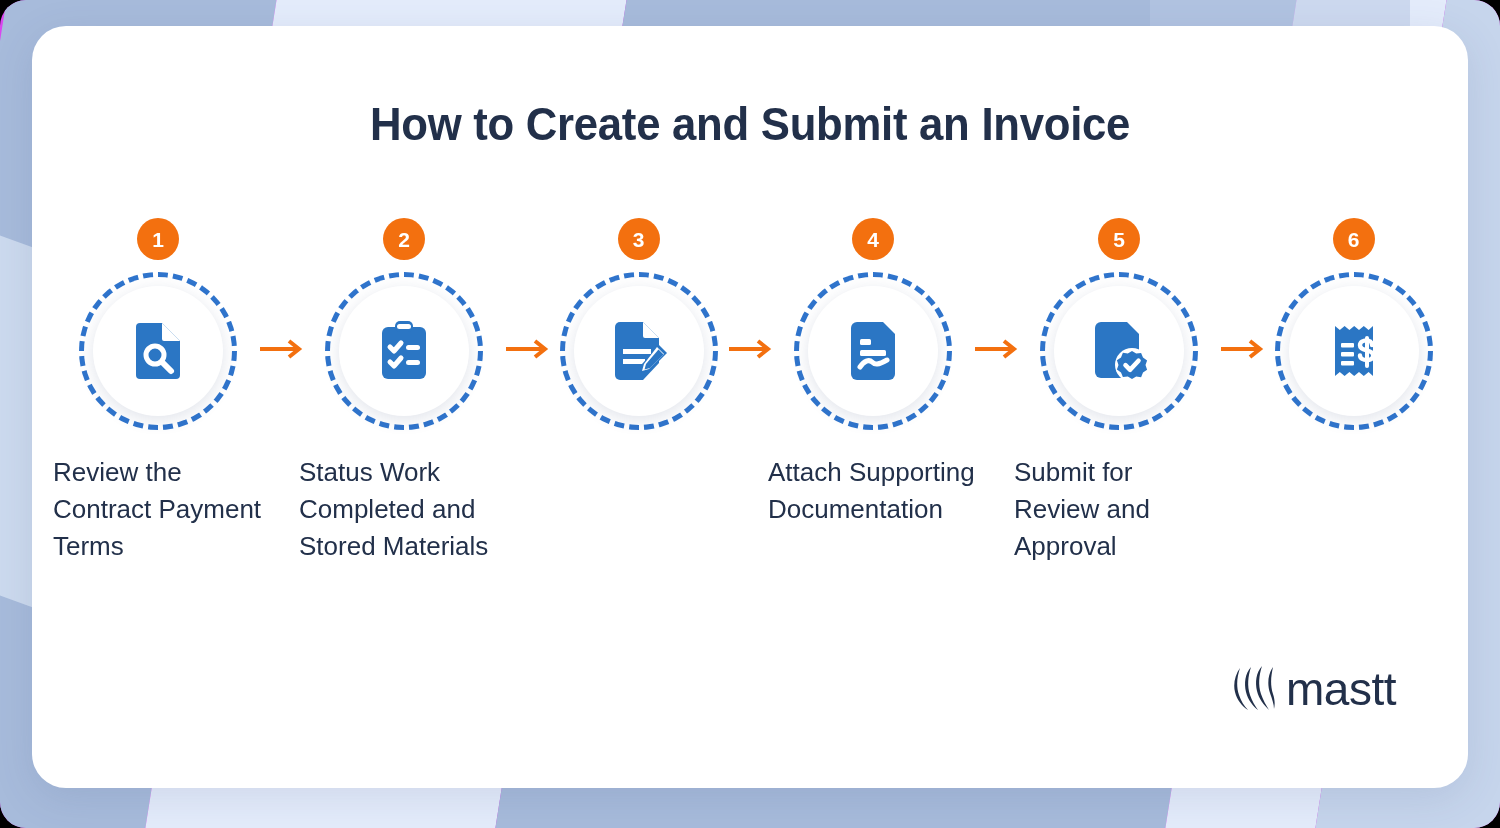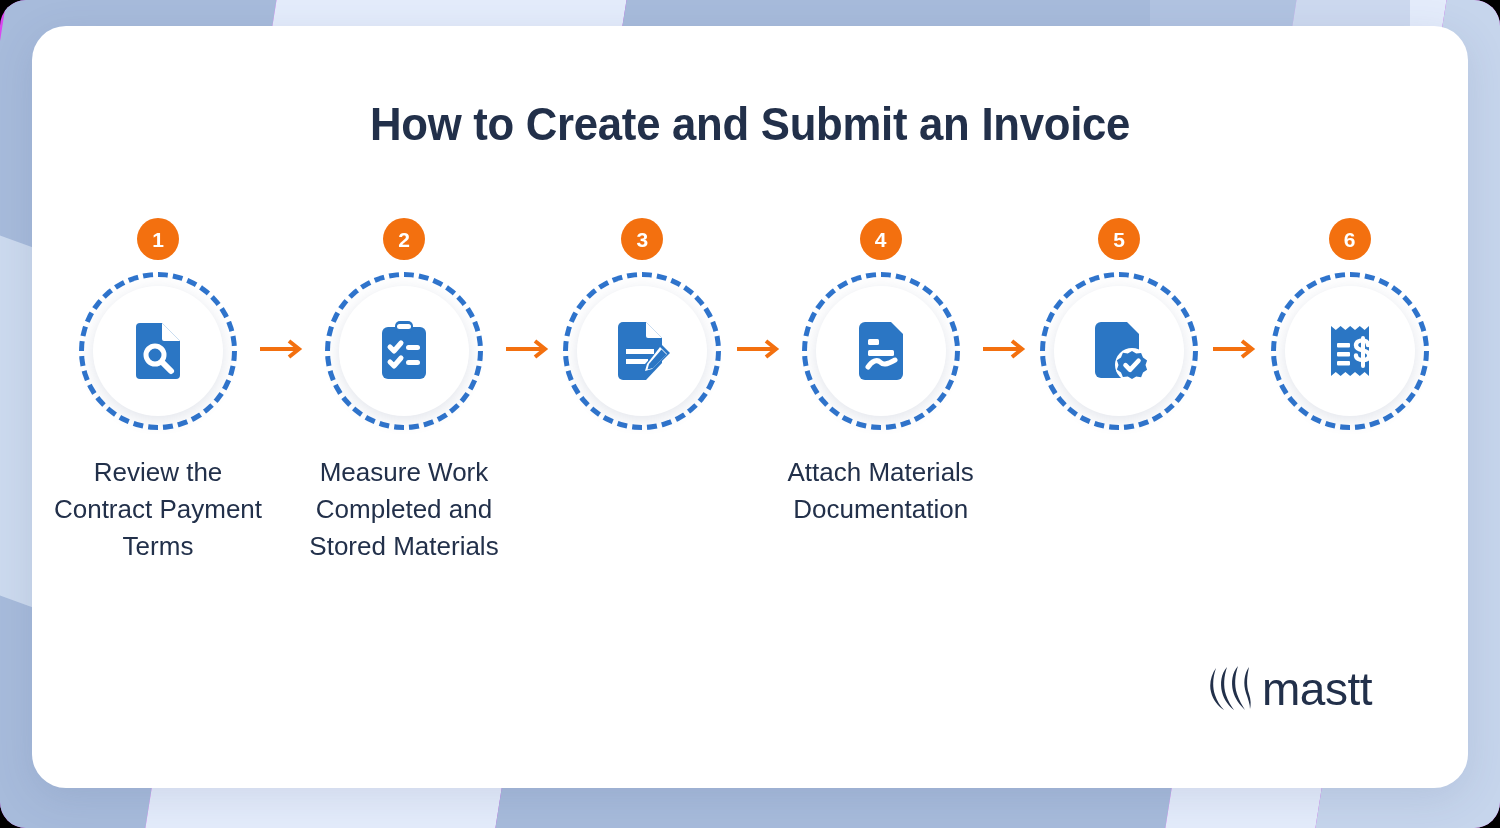--- a/index.html
+++ b/index.html
@@ -152,39 +152,39 @@
   .icon {
     position: relative;
     z-index: 2;
     width: 64px;
     height: 64px;
   }
 
   .label {
     margin-top: 24px;
     width: 210px;
-    text-align: center;
+    text-align: left;
     font-size: 26px;
     line-height: 1.42;
     color: #22304a;
     font-family: "Liberation Sans", sans-serif;
   }
 
   
   .arrow {
     flex: 0 0 auto;
     width: 46px;
     height: 22px;
     margin-top: 120px;
   }
 
   
   .logo {
     position: absolute;
-    right: 96px;
+    right: 72px;
     bottom: 72px;
     display: flex;
     align-items: center;
     gap: 10px;
   }
   .logo-mark { width: 42px; height: 46px; }
   .logo-text {
     font-size: 46px;
     font-weight: 400;
     color: #22304a;
@@ -241,21 +241,21 @@
           <svg class="icon" viewBox="0 0 64 64">
             <rect x="10" y="8" width="44" height="52" rx="6" fill="#2b76c4"></rect>
             <rect x="23" y="2" width="18" height="11" rx="5" fill="#2b76c4"></rect>
             <rect x="25" y="5" width="14" height="5" rx="2.5" fill="#ffffff"></rect>
             <path d="M18 28l4 4 7-8" fill="none" stroke="#ffffff" stroke-width="5" stroke-linecap="round" stroke-linejoin="round"></path>
             <rect x="34" y="26" width="14" height="5" rx="2.5" fill="#ffffff"></rect>
             <path d="M18 43l4 4 7-8" fill="none" stroke="#ffffff" stroke-width="5" stroke-linecap="round" stroke-linejoin="round"></path>
             <rect x="34" y="41" width="14" height="5" rx="2.5" fill="#ffffff"></rect>
           </svg>
         </div>
-        <div class="label">Measure Work Completed and Stored Materials</div>
+        <div class="label">Status Work Completed and Stored Materials</div>
       </div>
 
       <svg class="arrow" viewBox="0 0 46 22">
         <path d="M2 11h38" stroke="#f3700f" stroke-width="4"></path>
         <path d="M31 3l10 8-10 8" fill="none" stroke="#f3700f" stroke-width="4"></path>
       </svg>
 
       <div class="step">
         <div class="badge">3</div>
         <div class="ring-wrap">
@@ -283,40 +283,41 @@
         <div class="ring-wrap">
           <div class="dashed-ring"></div>
           <div class="disc"></div>
           <svg class="icon" viewBox="0 0 64 64">
             <path fill="#2b76c4" d="M10 9a6 6 0 0 1 6-6h26l12 12v40a6 6 0 0 1-6 6H16a6 6 0 0 1-6-6V9z"></path>
             <rect x="19" y="20" width="11" height="6" rx="1.5" fill="#ffffff"></rect>
             <rect x="19" y="31" width="26" height="6" rx="1.5" fill="#ffffff"></rect>
             <path d="M19 48c4-6 9-8 12-5s6 3 15-2" fill="none" stroke="#ffffff" stroke-width="5" stroke-linecap="round"></path>
           </svg>
         </div>
-        <div class="label">Attach Materials Documentation</div>
+        <div class="label">Attach Supporting Documentation</div>
       </div>
 
       <svg class="arrow" viewBox="0 0 46 22">
         <path d="M2 11h38" stroke="#f3700f" stroke-width="4"></path>
         <path d="M31 3l10 8-10 8" fill="none" stroke="#f3700f" stroke-width="4"></path>
       </svg>
 
       <div class="step">
         <div class="badge">5</div>
         <div class="ring-wrap">
           <div class="dashed-ring"></div>
           <div class="disc"></div>
           <svg class="icon" viewBox="0 0 64 64">
             <path fill="#2b76c4" d="M8 9a6 6 0 0 1 6-6h26l12 12v38a6 6 0 0 1-6 6H14a6 6 0 0 1-6-6V9z"></path>
             <circle cx="45" cy="46" r="17" fill="#ffffff"></circle>
             <path fill="#2b76c4" d="M45 32l4.2 2.6 4.9-.6 1.9 4.6 4.1 2.8-1.6 4.7 1.6 4.7-4.1 2.8-1.9 4.6-4.9-.6L45 60l-4.2-2.6-4.9.6-1.9-4.6-4.1-2.8 1.6-4.7-1.6-4.7 4.1-2.8 1.9-4.6 4.9.6L45 32z"></path>
             <path d="M38.5 46.2l4.6 4.6 8.4-9" fill="none" stroke="#ffffff" stroke-width="4.6" stroke-linecap="round" stroke-linejoin="round"></path>
           </svg>
         </div>
+        <div class="label">Submit for Review and Approval</div>
       </div>
 
       <svg class="arrow" viewBox="0 0 46 22">
         <path d="M2 11h38" stroke="#f3700f" stroke-width="4"></path>
         <path d="M31 3l10 8-10 8" fill="none" stroke="#f3700f" stroke-width="4"></path>
       </svg>
 
       <div class="step">
         <div class="badge">6</div>
         <div class="ring-wrap">

